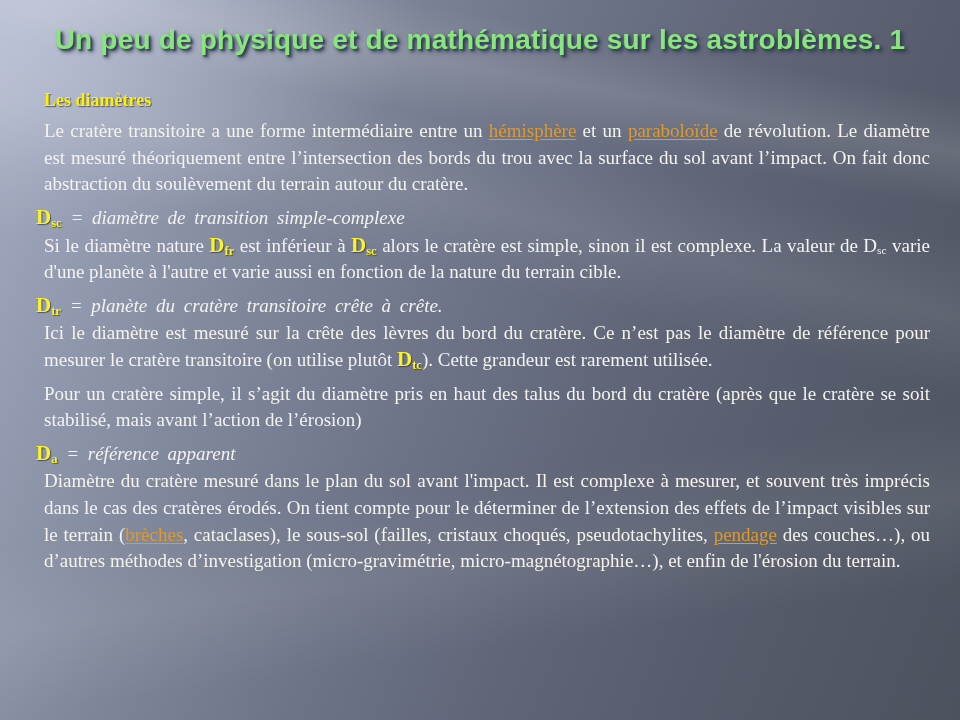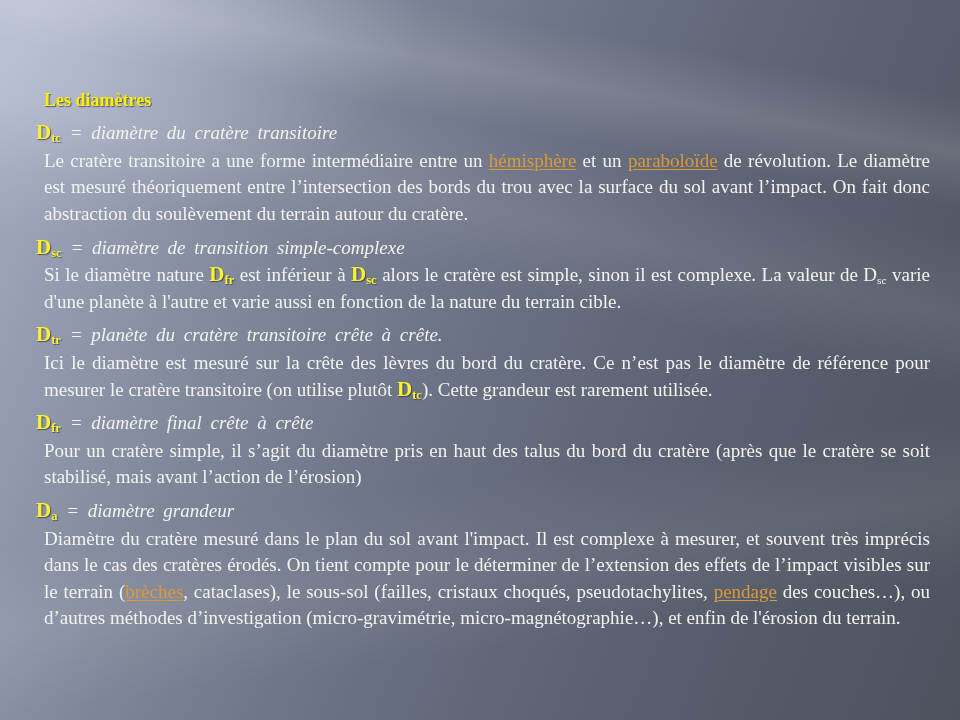--- a/index.html
+++ b/index.html
@@ -63,29 +63,28 @@
   a.link{color:#dc9a33;text-decoration:underline;text-underline-offset:2px;cursor:pointer;}
 </style>
 </head>
 <body>
 
 <div class="slide">
   <div class="beam beam-1"></div>
   <div class="beam beam-2"></div>
   <div class="beam beam-3"></div>
 
+  <h1 class="title">Un peu de physique et de mathématique sur les astroblèmes. 1</h1>
 
   <div class="content">
     <h2 class="heading">Les diamètres</h2>
     <div id="blocks">
-        <p class="def"><span class="sym">D<sub>tc</sub></span><span> = diamètre du cratère transitoire</span></p>
         <p class="para"><span>Le cratère transitoire a une forme intermédiaire entre un </span><a class="link" href="#">hémisphère</a><span> et un </span><a class="link" href="#">paraboloïde</a><span> de révolution. Le diamètre est mesuré théoriquement entre l’intersection des bords du trou avec la surface du sol avant l’impact. On fait donc abstraction du soulèvement du terrain autour du cratère.</span></p>
         <p class="def"><span class="sym">D<sub>sc</sub></span><span> = diamètre de transition simple-complexe</span></p>
         <p class="para"><span>Si le diamètre nature </span><span class="sym">D<sub>fr</sub></span><span> est inférieur à </span><span class="sym">D<sub>sc</sub></span><span> alors le cratère est simple, sinon il est complexe. La valeur de </span><span>D<sub>sc</sub></span><span> varie d'une planète à l'autre et varie aussi en fonction de la nature du terrain cible.</span></p>
         <p class="def"><span class="sym">D<sub>tr</sub></span><span> = planète du cratère transitoire crête à crête.</span></p>
         <p class="para"><span>Ici le diamètre est mesuré sur la crête des lèvres du bord du cratère. Ce n’est pas le diamètre de référence pour mesurer le cratère transitoire (on utilise plutôt </span><span class="sym">D<sub>tc</sub></span><span>). Cette grandeur est rarement utilisée.</span></p>
-        <p class="def"><span class="sym">D<sub>fr</sub></span><span> = diamètre final crête à crête</span></p>
         <p class="para"><span>Pour un cratère simple, il s’agit du diamètre pris en haut des talus du bord du cratère (après que le cratère se soit stabilisé, mais avant l’action de l’érosion)</span></p>
-        <p class="def"><span class="sym">D<sub>a</sub></span><span> = diamètre grandeur</span></p>
+        <p class="def"><span class="sym">D<sub>a</sub></span><span> = référence apparent</span></p>
         <p class="para"><span>Diamètre du cratère mesuré dans le plan du sol avant l'impact. Il est complexe à mesurer, et souvent très imprécis dans le cas des cratères érodés. On tient compte pour le déterminer de l’extension des effets de l’impact visibles sur le terrain (</span><a class="link" href="#">brèches</a><span>, cataclases), le sous-sol (failles, cristaux choqués, pseudotachylites, </span><a class="link" href="#">pendage</a><span> des couches…), ou d’autres méthodes d’investigation (micro-gravimétrie, micro-magnétographie…), et enfin de l'érosion du terrain.</span></p>
       </div>
   </div>
 </div>
 
 </body></html>

